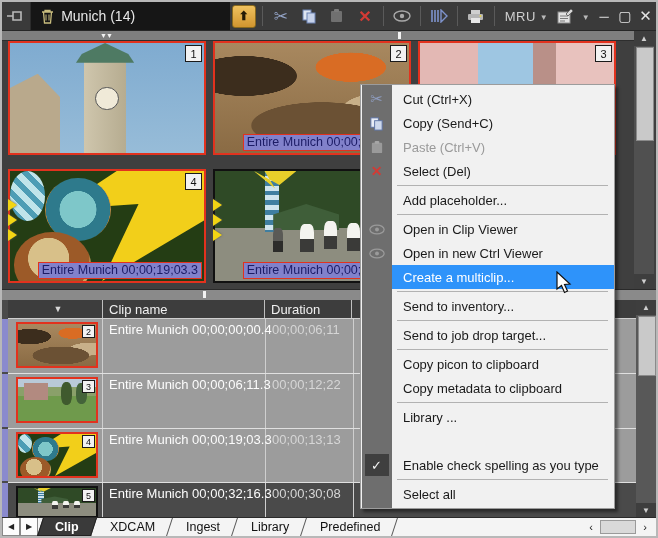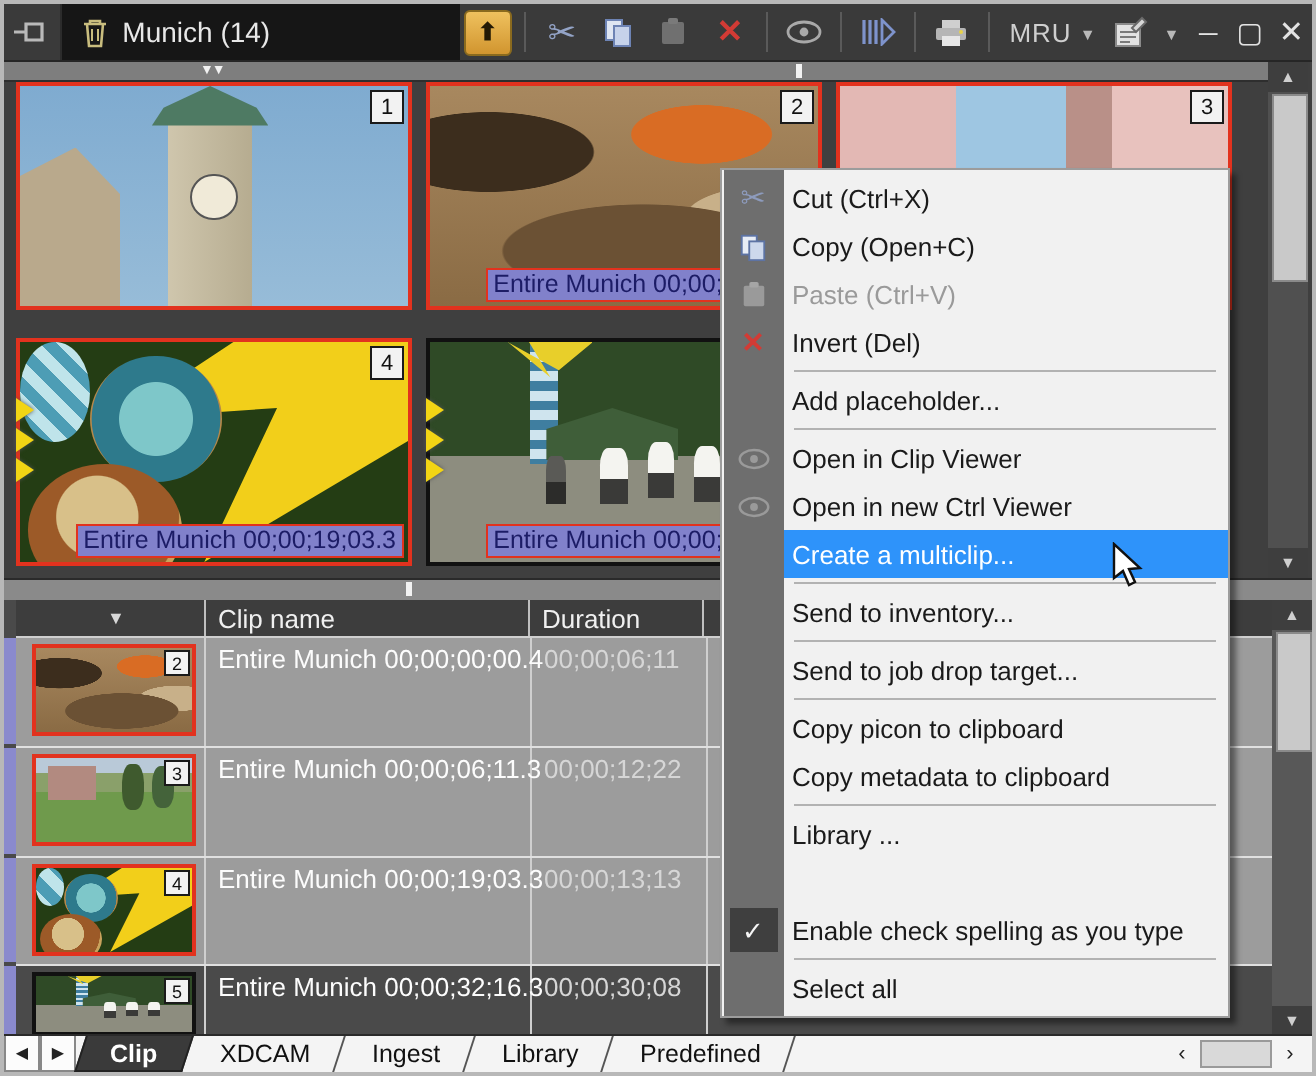--- a/index.html
+++ b/index.html
@@ -94,21 +94,21 @@
   .tab>span{transform:skewX(18deg);display:block;}
   .tab.active{background:#3a3a3a;color:#fff;font-weight:bold;border:1px solid #222;border-top:none;}
   .hscroll{margin-left:auto;display:flex;align-items:center;gap:2px;padding-right:4px;}
   .hs-btn{color:#222;font-size:11px;width:14px;text-align:center;}
   .hs-thumb{width:34px;height:12px;background:#d9d9d9;border:1px solid #9a9a9a;}
   
   .ctxmenu{position:absolute;left:360px;top:84px;width:253px;background:#f1f1f1;border:1px solid #9c9c9c;box-shadow:3px 3px 3px rgba(0,0,0,.45);z-index:50;padding:2px 0;}
   .ctxmenu::before{content:"";position:absolute;left:1px;top:0;bottom:0;width:30px;background:#6e6e6e;}
   .mi{position:relative;height:24px;display:flex;align-items:center;}
   .mi .gutter{width:31px;height:24px;display:flex;align-items:center;justify-content:center;flex:none;position:relative;z-index:1;}
-  .mi .lbl{position:relative;z-index:1;padding-left:4px;font-size:13px;color:#1a1a1a;white-space:nowrap;}
+  .mi .lbl{position:relative;z-index:1;padding-left:11px;font-size:13px;color:#1a1a1a;white-space:nowrap;}
   .mi.disabled .lbl{color:#9a9a9a;}
   .mi.hilite{background:linear-gradient(to right, transparent 31px, #2e93fa 31px);}
   .mi.hilite .lbl{color:#fff;}
   .msep{position:relative;height:5px;}
   .msep::after{content:"";position:absolute;left:36px;right:6px;top:2px;height:1px;background:#b2b2b2;}
   .checkcell{width:24px;height:22px;background:#3f3f3f;display:flex;align-items:center;justify-content:center;color:#f5f5f5;font-size:13px;}
   .gi-cut{color:#8d9bbd;font-size:15px;}
   .gi-del{color:#d23b35;font-size:14px;font-weight:bold;}
   
   .cursor{position:absolute;left:556px;top:271px;z-index:99;}
@@ -423,38 +423,38 @@
     </div>
     <div class="mi">
       <div class="gutter">
           <span>
             <svg width="15" height="15" viewBox="0 0 16 16">
               <rect x="2" y="2" width="8" height="10" fill="#e8edf6" stroke="#5d73a4"></rect>
               <rect x="6" y="5" width="8" height="10" fill="#cdd8ec" stroke="#5d73a4"></rect>
             </svg>
           </span>
         </div>
-      <span class="lbl">Copy (Open+C)</span>
+      <span class="lbl">Copy (Send+C)</span>
     </div>
     <div class="mi disabled">
       <div class="gutter">
           <span>
             <svg width="14" height="15" viewBox="0 0 15 16">
               <rect x="2" y="3" width="11" height="11" rx="1" fill="#9a9a9a"></rect>
               <rect x="5" y="1" width="5" height="3" rx="1" fill="#a6a6a6"></rect>
             </svg>
           </span>
         </div>
       <span class="lbl">Paste (Ctrl+V)</span>
     </div>
     <div class="mi">
       <div class="gutter">
           <span class="gi-del">✕</span>
         </div>
-      <span class="lbl">Invert (Del)</span>
+      <span class="lbl">Select (Del)</span>
     </div>
     <div class="msep">
         <div class="gutterfill"></div>
       </div>
     <div class="mi">
       <div class="gutter"></div>
       <span class="lbl">Add placeholder...</span>
     </div>
     <div class="msep"></div>
     <div class="mi">

